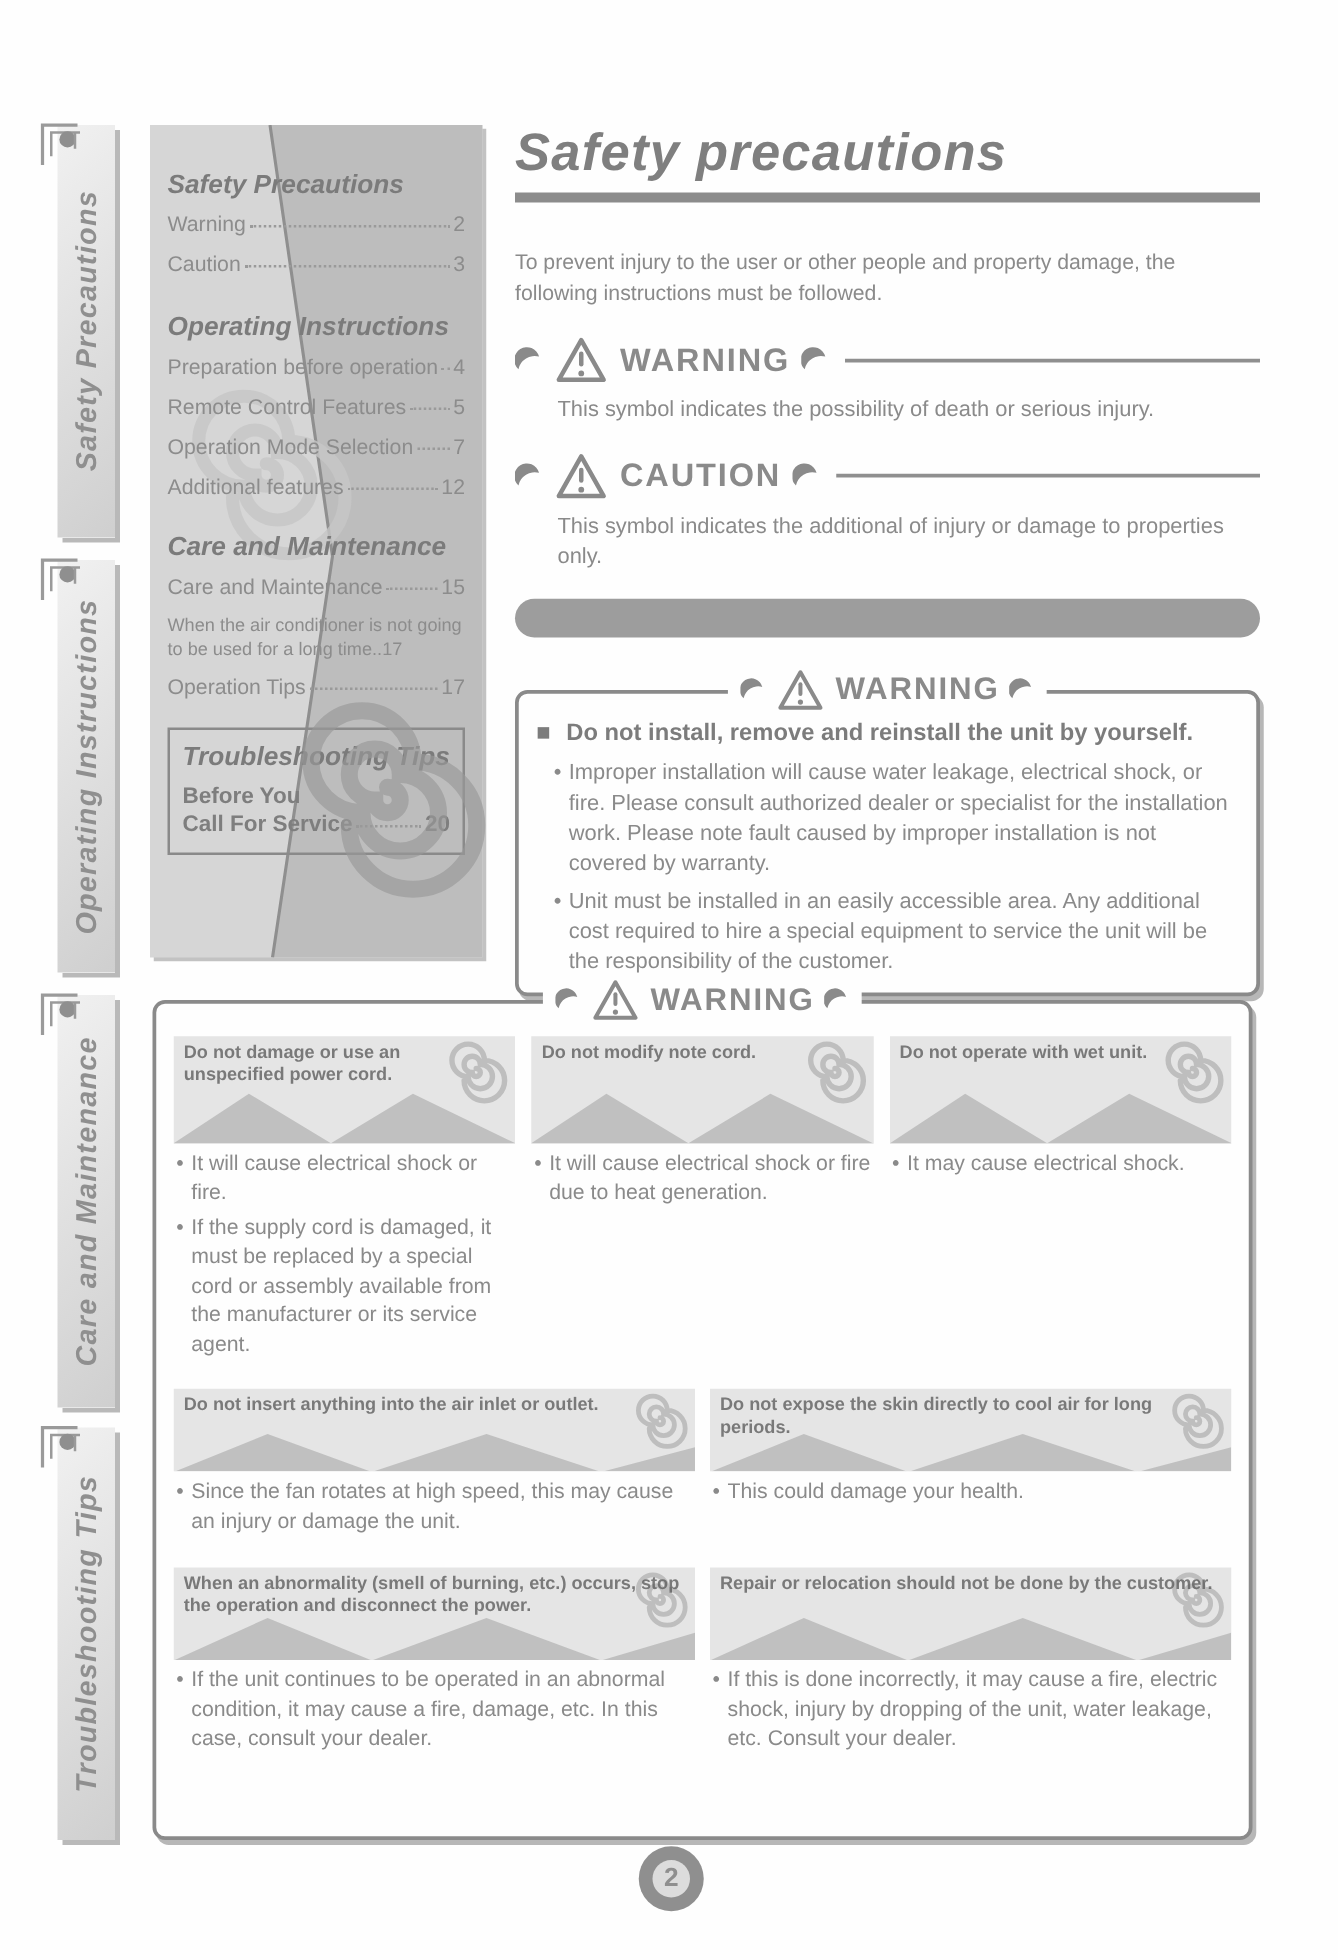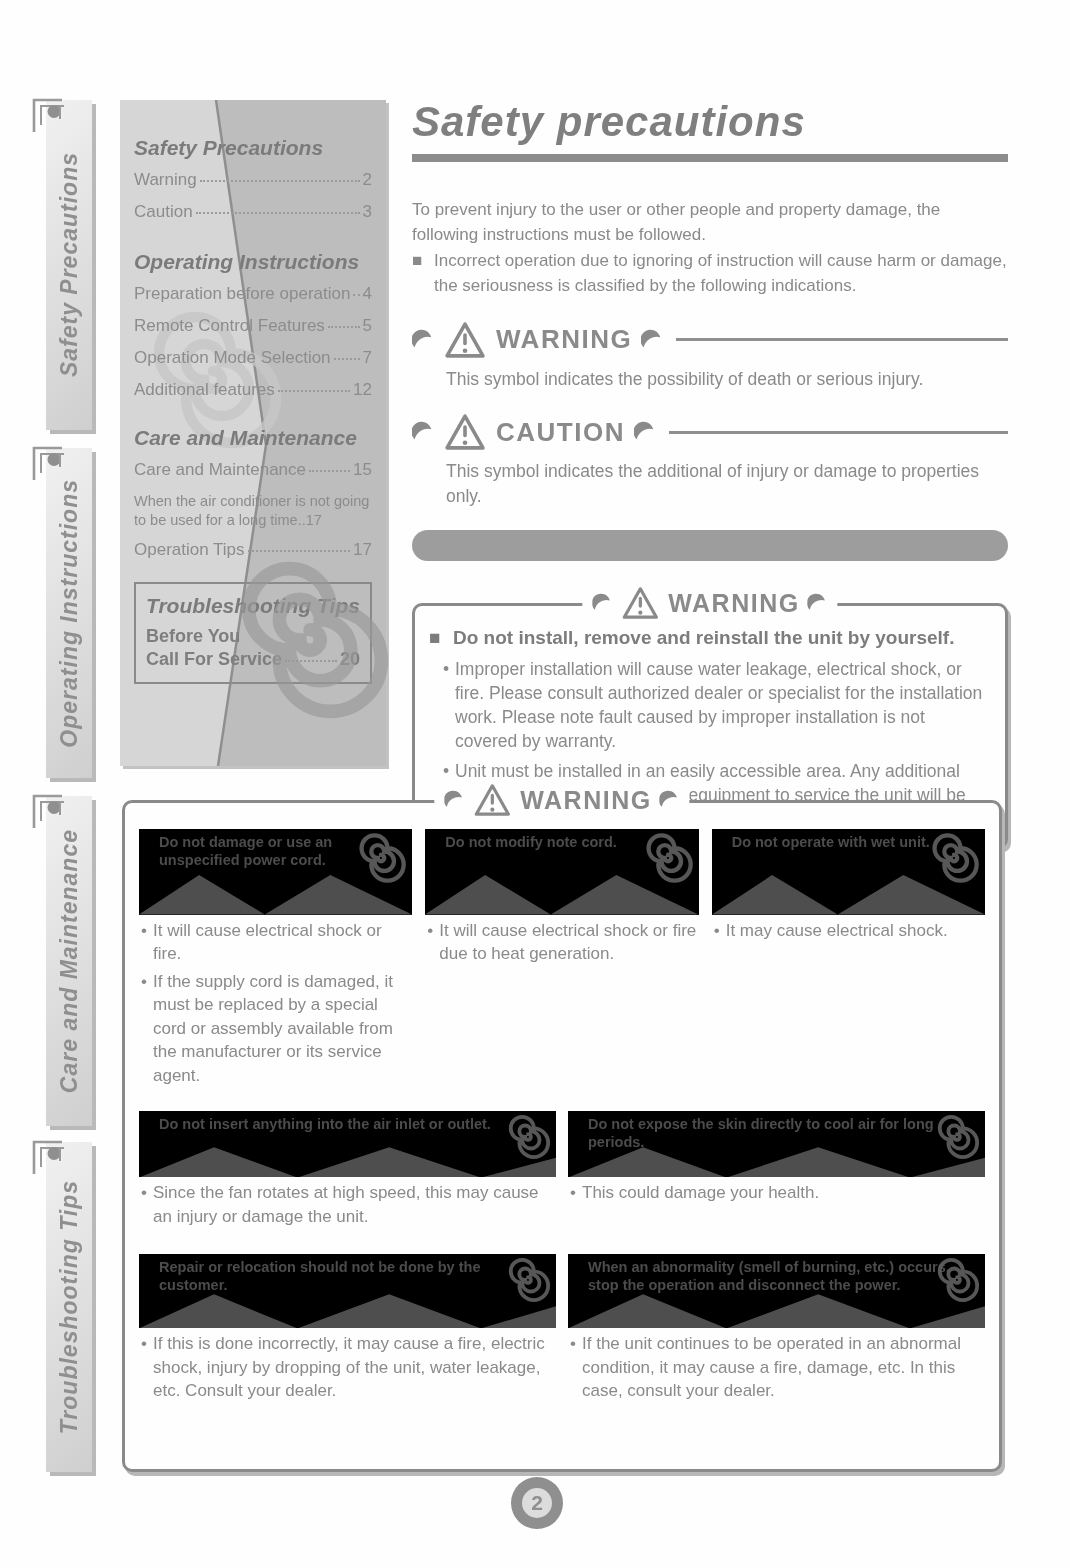--- a/index.html
+++ b/index.html
@@ -58,21 +58,21 @@
   .bx-head::before{content:"■";position:absolute;left:0;top:0;}
   .b{position:relative;padding-left:14px;font-size:17.5px;line-height:1.38;color:#8a8a8a;margin-top:6px;}
   .b::before{content:"•";position:absolute;left:2px;top:0;}
   .warn-box .b{margin-left:12px;}
 
   
   .panel{position:absolute;left:122px;top:800px;width:880px;height:672px;padding:14px 14px 0 14px;box-sizing:border-box;}
   .row3c{display:grid;grid-template-columns:repeat(3,1fr);gap:13px;margin-top:12px;}
   .row2c{display:grid;grid-template-columns:repeat(2,1fr);gap:12px;}
   .mtA{margin-top:24px;} .mtB{margin-top:26px;}
-  .img-box{position:relative;background:#000000;overflow:hidden;padding-left:12px;}
+  .img-box{position:relative;background:#e5e5e5;overflow:hidden;}
   .h86{height:86px;} .h66{height:66px;} .h74{height:74px;}
   .img-cap{position:relative;z-index:2;padding:4px 8px;font-weight:bold;font-size:14.5px;line-height:1.25;
            color:#5f5f5f;opacity:.8;}
   .img-box svg.deco{position:absolute;right:4px;top:2px;opacity:.55;z-index:1;}
   .img-box svg.zig{position:absolute;left:0;bottom:0;width:100%;height:60%;z-index:0;}
   .cell .b{font-size:17px;margin-top:4px;}
   .cell .b:first-of-type{margin-top:10px;}
 
   
   .pagenum{position:absolute;left:511px;top:1477px;width:52px;height:52px;border-radius:50%;
@@ -209,21 +209,20 @@
     <svg class="spiral" style="left:105px;top:455px;width:170px;height:170px;opacity:.65;z-index:3" viewBox="0 0 100 100">
         <use href="#spiral-g" stroke="#999999" stroke-width="8"></use>
       </svg>
   </div>
 
   <div class="main">
     <h1 class="page-title">Safety precautions</h1>
     <div class="title-rule"></div>
 
     <div class="intro">To prevent injury to the user or other people and property damage, the following instructions must be followed.</div>
-    <div class="intro-bullet">Incorrect operation due to ignoring of instruction will cause harm or damage, the seriousness is classified by the following indications.</div>
 
     <div class="sec-head">
       <svg width="22" height="24" viewBox="0 0 24 24">
           <use href="#crescent-g"></use>
         </svg>
       <svg width="44" height="38" viewBox="0 0 40 36">
           <use href="#tri-g"></use>
         </svg>
       <span class="wlabel">WARNING</span>
       <svg width="22" height="24" viewBox="0 0 24 24">
@@ -352,35 +351,35 @@
 
     <div class="row2c mtB">
       <div class="cell">
         <div class="img-box h74">
           <svg class="zig" viewBox="0 0 100 60" preserveAspectRatio="none">
               <polygon points="0,60 18,14 38,60 60,14 82,60 100,30 100,60" fill="#9b9b9b" opacity=".5"></polygon>
             </svg>
           <svg class="deco" width="48" height="48" viewBox="0 0 100 100">
               <use href="#spiral-g" stroke="#9e9e9e" stroke-width="8"></use>
             </svg>
+          <div class="img-cap">When an abnormality (smell of burning, etc.) occurs, stop the operation and disconnect the power.</div>
+        </div>
+        <div class="b">If the unit continues to be operated in an abnormal condition, it may cause a fire, damage, etc. In this case, consult your dealer.</div>
+      </div>
+      <div class="cell">
+        <div class="img-box h74">
+          <svg class="zig" viewBox="0 0 100 60" preserveAspectRatio="none">
+              <polygon points="0,60 18,14 38,60 60,14 82,60 100,30 100,60" fill="#9b9b9b" opacity=".5"></polygon>
+            </svg>
+          <svg class="deco" width="48" height="48" viewBox="0 0 100 100">
+              <use href="#spiral-g" stroke="#9e9e9e" stroke-width="8"></use>
+            </svg>
           <div class="img-cap">Repair or relocation should not be done by the customer.</div>
         </div>
         <div class="b">If this is done incorrectly, it may cause a fire, electric shock, injury by dropping of the unit, water leakage, etc. Consult your dealer.</div>
-      </div>
-      <div class="cell">
-        <div class="img-box h74">
-          <svg class="zig" viewBox="0 0 100 60" preserveAspectRatio="none">
-              <polygon points="0,60 18,14 38,60 60,14 82,60 100,30 100,60" fill="#9b9b9b" opacity=".5"></polygon>
-            </svg>
-          <svg class="deco" width="48" height="48" viewBox="0 0 100 100">
-              <use href="#spiral-g" stroke="#9e9e9e" stroke-width="8"></use>
-            </svg>
-          <div class="img-cap">When an abnormality (smell of burning, etc.) occurs, stop the operation and disconnect the power.</div>
-        </div>
-        <div class="b">If the unit continues to be operated in an abnormal condition, it may cause a fire, damage, etc. In this case, consult your dealer.</div>
       </div>
     </div>
   </div>
 
   <div class="pagenum">
     <div class="inner">2</div>
   </div>
 
 </div>
 

